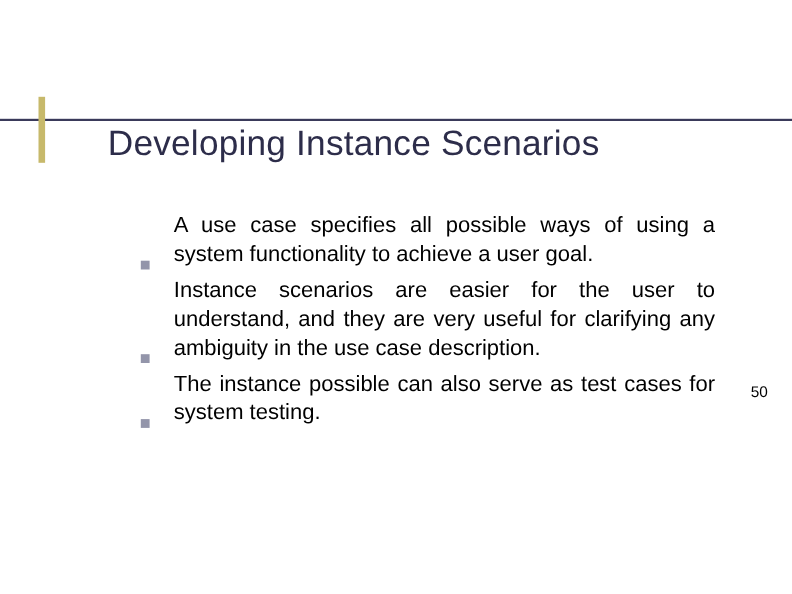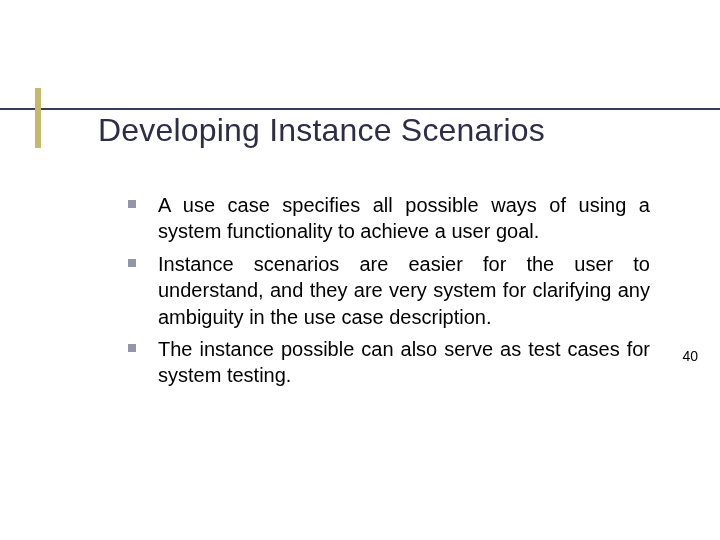--- a/index.html
+++ b/index.html
@@ -53,21 +53,21 @@
     left: 128px;
     width: 522px;
   }
   .list {
     margin: 0;
     padding: 0;
     list-style: none;
   }
   .item {
     display: flex;
-    align-items: flex-start;
+    align-items: flex-end;
     margin: 0 0 6px 0;
   }
   .bullet {
     flex: 0 0 auto;
     width: 8px;
     height: 8px;
     background: #9395aa;
     margin-top: 8px;
     margin-right: 22px;
   }
@@ -102,23 +102,23 @@
   <div class="title-text">Developing Instance Scenarios</div>
 
   <div class="body">
     <ul class="list">
       <li class="item">
         <span class="bullet"></span>
         <span class="item-text">A use case specifies all possible ways of using a system functionality to achieve a user goal.</span>
       </li>
       <li class="item">
         <span class="bullet"></span>
-        <span class="item-text">Instance scenarios are easier for the user to understand, and they are very system for clarifying any ambiguity in the use case description.</span>
+        <span class="item-text">Instance scenarios are easier for the user to understand, and they are very useful for clarifying any ambiguity in the use case description.</span>
       </li>
       <li class="item">
         <span class="bullet"></span>
         <span class="item-text">The instance possible can also serve as test cases for system testing.</span>
       </li>
     </ul>
   </div>
 
-  <div class="page-number">40</div>
+  <div class="page-number">50</div>
 </div>
 
 </body></html>

